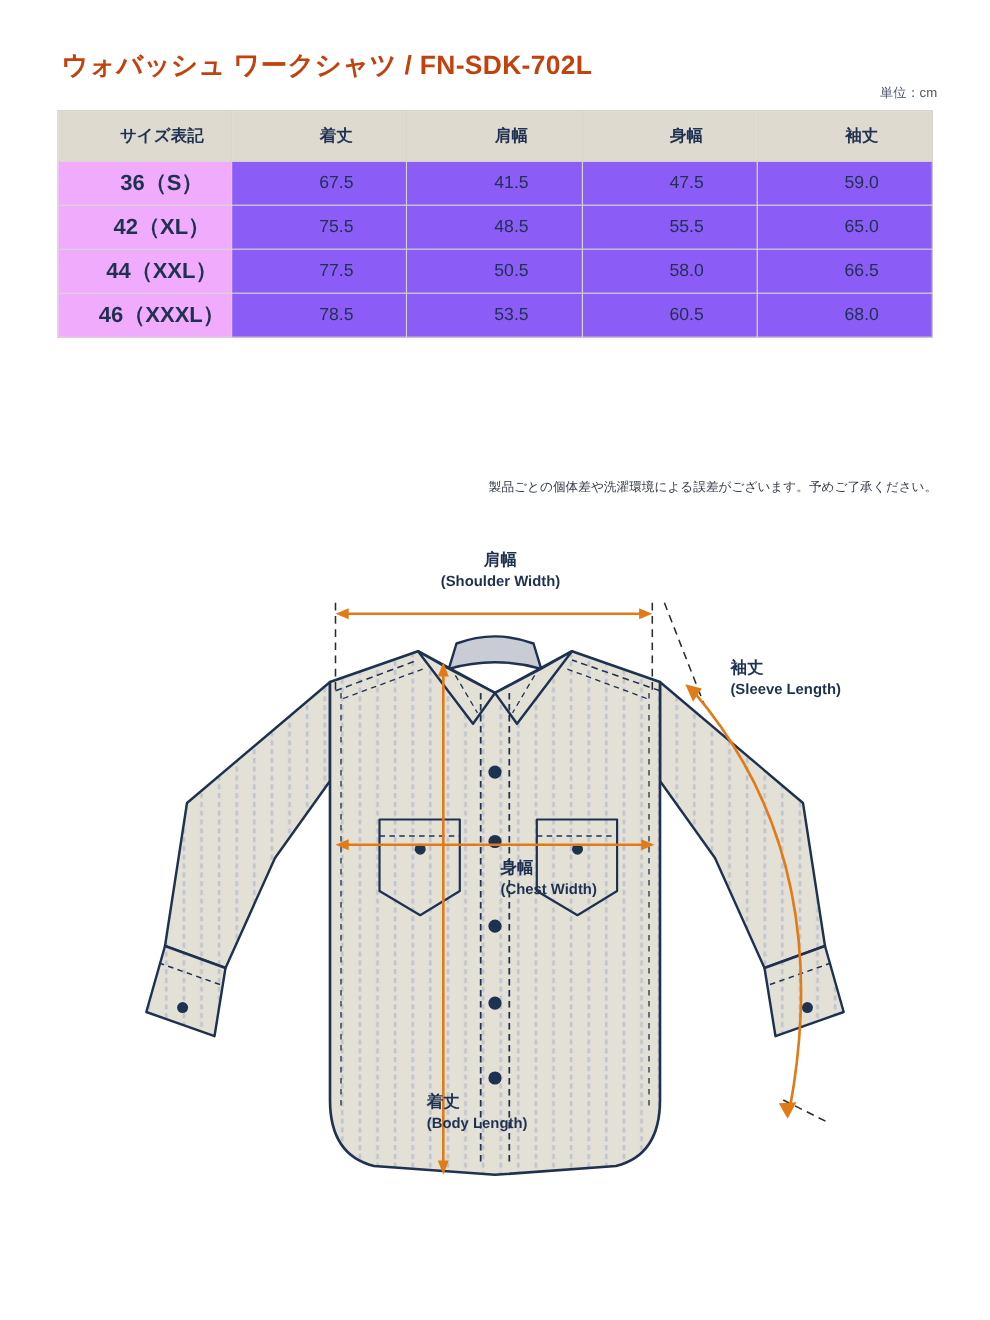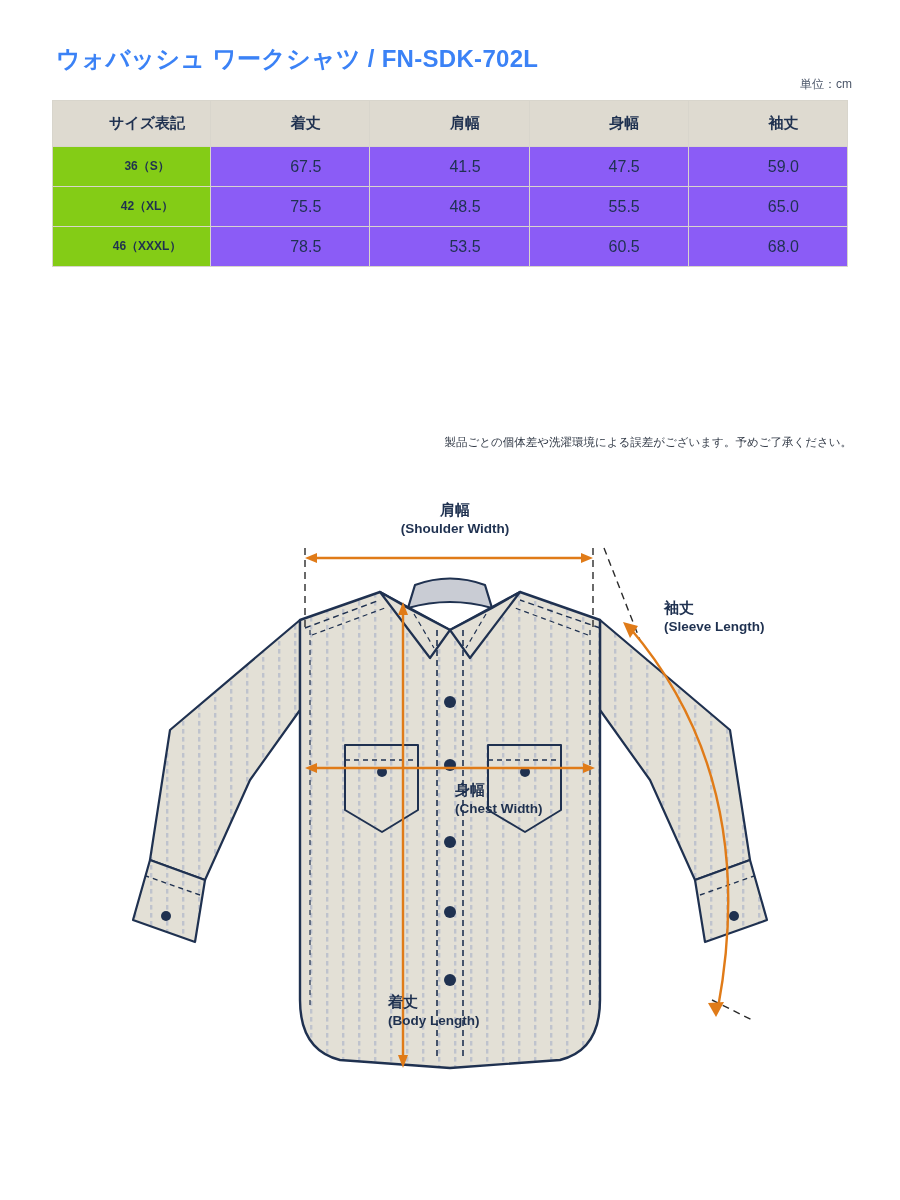--- a/index.html
+++ b/index.html
@@ -12,21 +12,21 @@
     position:relative;
     overflow:hidden;
   }
   .page { position:relative; width:900px; height:1200px; }
 
   .title {
     position:absolute;
     left:56px; top:43px;
     font-size:24px;
     font-weight:bold;
-    color:#3b82f6;
+    color:#c2410c;
     letter-spacing:0.3px;
   }
 
   .unit {
     position:absolute;
     right:48px; top:76px;
     font-size:12px;
     color:#4a5568;
   }
 
@@ -50,23 +50,23 @@
     color:#1f3150;
     padding-left:32px;
   }
   table.size-table thead th {
     background:#dedad0;
     font-weight:bold;
     font-size:15px;
     height:46px;
   }
   table.size-table tbody td.sz {
-    background:#84cc16;
-    font-weight:bold;
-    font-size:12px;
+    background:#f0abfc;
+    font-weight:bold;
+    font-size:20px;
     width:158px;
   }
   table.size-table tbody td.val {
     background:#8b5cf6;
     font-size:16px;
   }
   table.size-table col.c0 { width:158px; }
   table.size-table col.c1,
   table.size-table col.c2,
   table.size-table col.c3,
@@ -137,20 +137,27 @@
           <td class="val">59.0</td>
         </tr>
         <tr>
           <td class="sz">42（XL）</td>
           <td class="val">75.5</td>
           <td class="val">48.5</td>
           <td class="val">55.5</td>
           <td class="val">65.0</td>
         </tr>
         <tr>
+          <td class="sz">44（XXL）</td>
+          <td class="val">77.5</td>
+          <td class="val">50.5</td>
+          <td class="val">58.0</td>
+          <td class="val">66.5</td>
+        </tr>
+        <tr>
           <td class="sz">46（XXXL）</td>
           <td class="val">78.5</td>
           <td class="val">53.5</td>
           <td class="val">60.5</td>
           <td class="val">68.0</td>
         </tr>
       </tbody>
     </table>
   </div>
 

